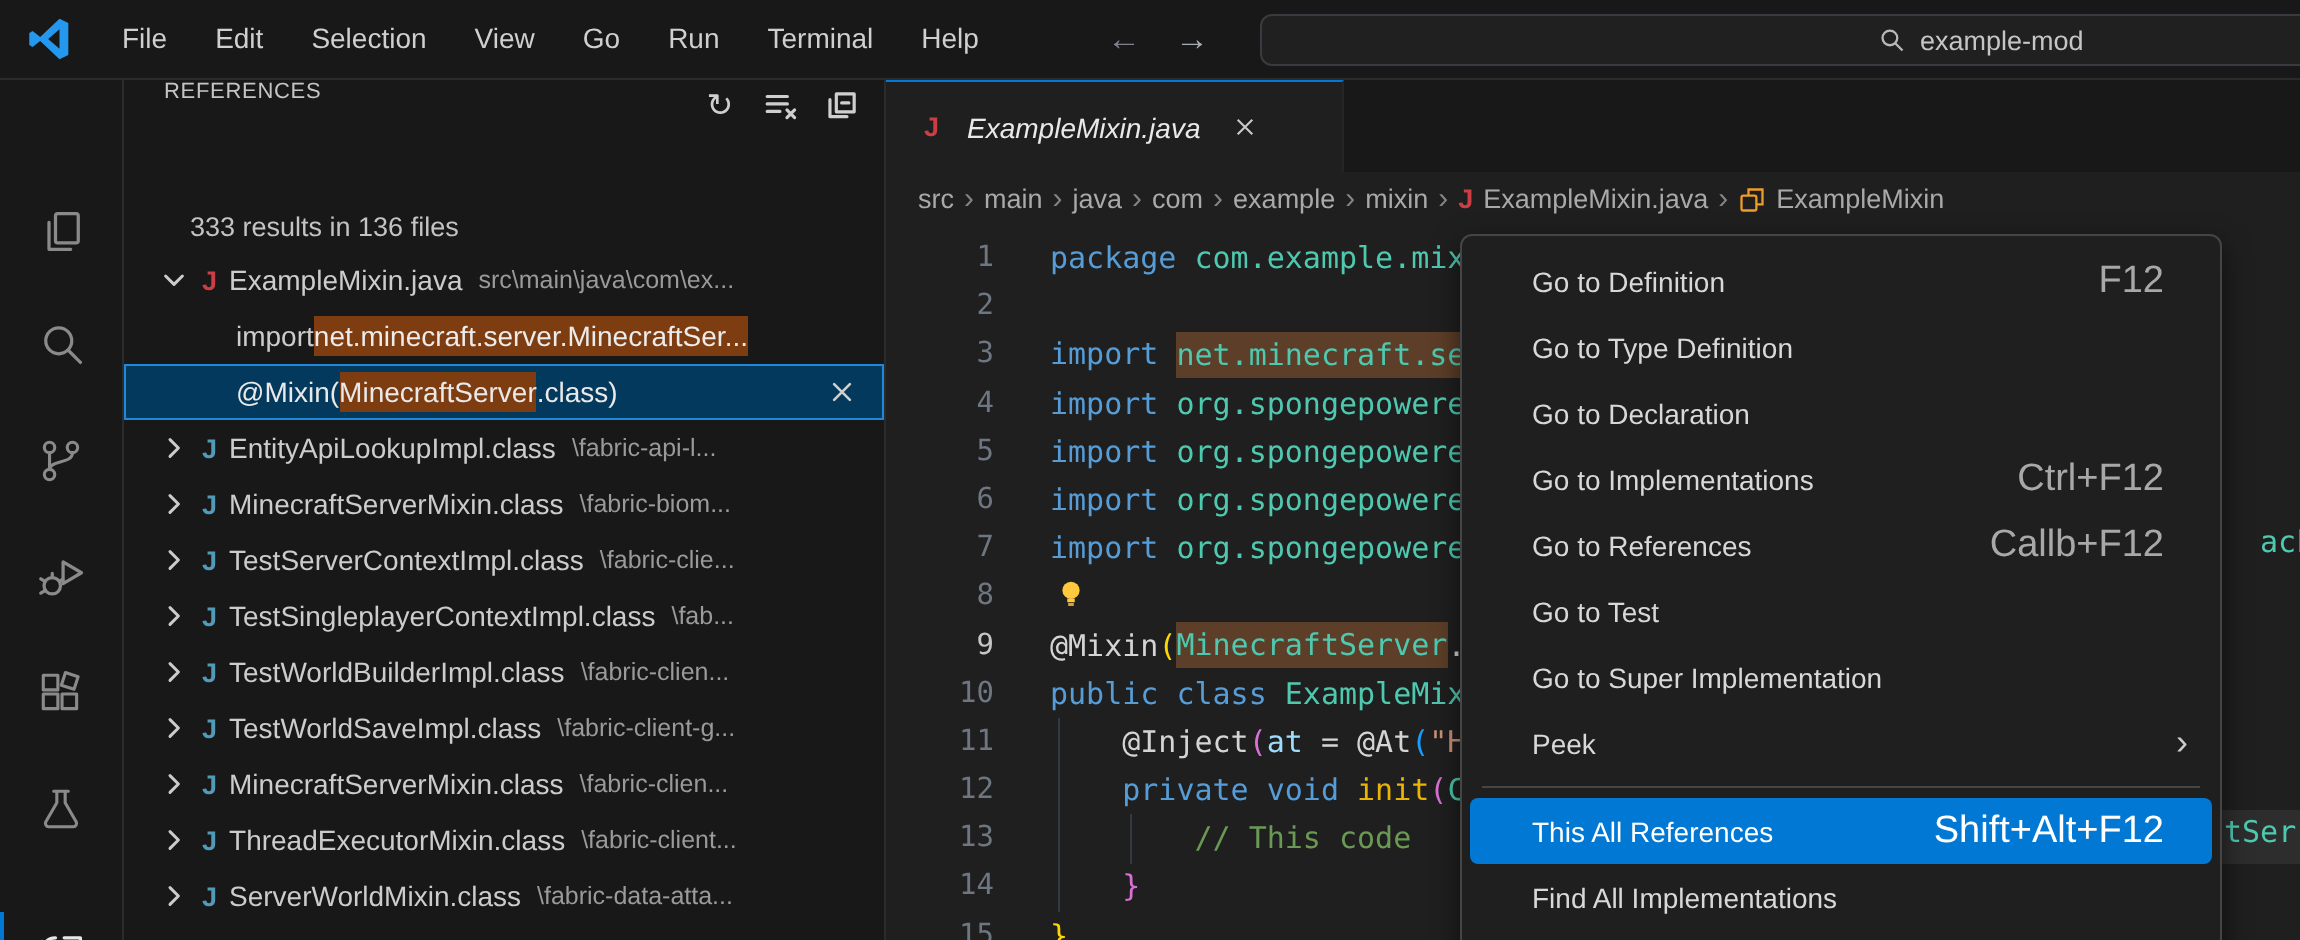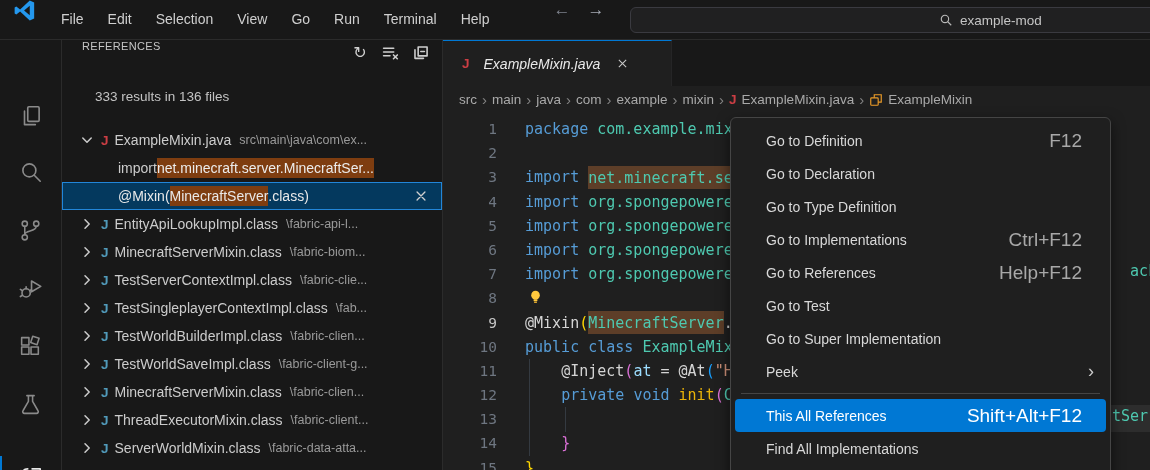--- a/index.html
+++ b/index.html
@@ -1,20 +1,20 @@
 <!DOCTYPE html>
 <html><head>
 <meta charset="utf-8">
 <style>
   *{margin:0;padding:0;box-sizing:border-box}
   html,body{width:1150px;height:470px;overflow:hidden}
   body{position:relative;background:#1f1f1f;font-family:"Liberation Sans",sans-serif;color:#ccc;-webkit-font-smoothing:antialiased}
 
   
-  #titlebar{position:absolute;left:0;top:0;width:1150px;height:40px;background:#181818;border-bottom:1px solid #2b2b2b;display:flex;z-index:5}
+  #titlebar{position:absolute;left:0;top:0;width:1150px;height:40px;background:#181818;border-bottom:1px solid #2b2b2b;display:flex;align-items:center;z-index:5}
   .logo{margin:0 14px 0 14px;display:flex}
   #menubar{display:flex;align-items:center}
   .mb-item{padding:0 12px;font-size:14px;color:#cfcfcf;height:27px;line-height:27px;border-radius:5px;cursor:default}
   #nav{display:flex;gap:17px;margin-left:52px;font-size:17px}
   #nav .back{color:#7d828c}
   #nav .fwd{color:#a6abb5}
   #cmdcenter{position:absolute;left:630px;top:7px;width:545px;height:26px;background:#202021;border:1px solid #3a3a40;border-radius:6px}
   .cc-inner{position:absolute;left:308px;top:0;height:24px;display:flex;gap:7px;align-items:center;color:#c5c5c5;font-size:13.5px}
 
   
@@ -22,21 +22,21 @@
   .ab-item{position:absolute;left:0;width:61px;height:48px;display:flex;align-items:center;justify-content:center;color:#8a8a8a}
   .ab-item.active{color:#e7e7e7}
   .ab-ind{position:absolute;left:0;top:3px;bottom:3px;width:2px;background:#0078d4}
   .ab-ic{display:flex}
 
   
   #sidebar{position:absolute;left:62px;top:40px;width:381px;bottom:0;background:#181818;border-right:1px solid #2b2b2b;overflow:hidden;z-index:2}
   .sb-header{display:flex;height:36px;padding:0 10px 0 20px}
   .sb-title{font-size:11px;color:#c5c5c5;letter-spacing:.35px;flex:1;white-space:nowrap}
   .sb-act{width:24px;height:24px;display:flex;align-items:center;justify-content:center;color:#cfcfcf;border-radius:4px;margin-left:6px;font-size:16px}
-  .sb-summary{margin:13px 0 0 33px;font-size:13.5px;color:#c3c3c3}
+  .sb-summary{margin:30px 0 0 33px;font-size:13.5px;color:#c3c3c3}
   #tree{position:absolute;left:0;right:0;top:86px}
   .row{height:28px;display:flex;align-items:center;font-size:14px;position:relative;white-space:nowrap;overflow:hidden}
   .row .twistie{width:16px;height:16px;margin-left:17px;display:flex;align-items:center;justify-content:center;flex:none;color:#cccccc}
   .jicon{font-weight:700;font-size:13.5px;margin:0 6px 0 6px;flex:none;font-family:"Liberation Sans",sans-serif}
   .jicon.java-red{color:#cc3e44}
   .jicon.java-blue{color:#519aba}
   .fname{color:#cccccc}
   .desc{margin-left:8px;font-size:12.5px;color:#9a9a9a}
   .row.match{padding-left:56px}
   .seg{color:#cccccc}
@@ -421,20 +421,21 @@
         <div class="codeline">
           <span class="gut">11</span>
           <span class="ctext"><span class="tk-pl">    </span><span class="tk-an">@Inject</span><span class="tk-b2">(</span><span class="tk-pr">at</span><span class="tk-pl"> = </span><span class="tk-an">@At</span><span class="tk-b3">(</span><span class="tk-st">"HEAD"</span><span class="tk-b3">)</span><span class="tk-pl">, </span><span class="tk-pr">method</span><span class="tk-pl"> = </span><span class="tk-st">"loadWorld"</span><span class="tk-b2">)</span></span>
         </div>
         <div class="codeline">
           <span class="gut">12</span>
           <span class="ctext"><span class="tk-pl">    </span><span class="tk-kw">private</span><span class="tk-pl"> </span><span class="tk-kw">void</span><span class="tk-pl"> </span><span class="tk-fn">init</span><span class="tk-b2">(</span><span class="tk-ty">CallbackInfo</span><span class="tk-pl"> info</span><span class="tk-b2">)</span><span class="tk-pl"> </span><span class="tk-b3">{</span></span>
         </div>
         <div class="codeline">
           <span class="gut">13</span>
+          <span class="ctext"><span class="tk-pl">        </span><span class="tk-cm">// This code</span></span>
         </div>
         <div class="codeline">
           <span class="gut">14</span>
           <span class="ctext"><span class="tk-pl">    </span><span class="tk-b2">}</span></span>
         </div>
         <div class="codeline">
           <span class="gut">15</span>
           <span class="ctext"><span class="tk-b1">}</span></span>
         </div>
       </div>
@@ -452,32 +453,32 @@
       <span class="frag" style="left: 669px; top: 294.4px;">tSer</span>
     </div>
 </div>
 
 <div id="ctxmenu">
     <div class="mi">
       <span class="lbl">Go to Definition</span>
       <span class="sc">F12</span>
     </div>
     <div class="mi">
+      <span class="lbl">Go to Type Definition</span>
+    </div>
+    <div class="mi">
       <span class="lbl">Go to Declaration</span>
-    </div>
-    <div class="mi">
-      <span class="lbl">Go to Type Definition</span>
     </div>
     <div class="mi">
       <span class="lbl">Go to Implementations</span>
       <span class="sc">Ctrl+F12</span>
     </div>
     <div class="mi">
       <span class="lbl">Go to References</span>
-      <span class="sc">Help+F12</span>
+      <span class="sc">Callb+F12</span>
     </div>
     <div class="mi">
       <span class="lbl">Go to Test</span>
     </div>
     <div class="mi">
       <span class="lbl">Go to Super Implementation</span>
     </div>
     <div class="mi">
       <span class="lbl">Peek</span>
       <span class="sub">›</span>

